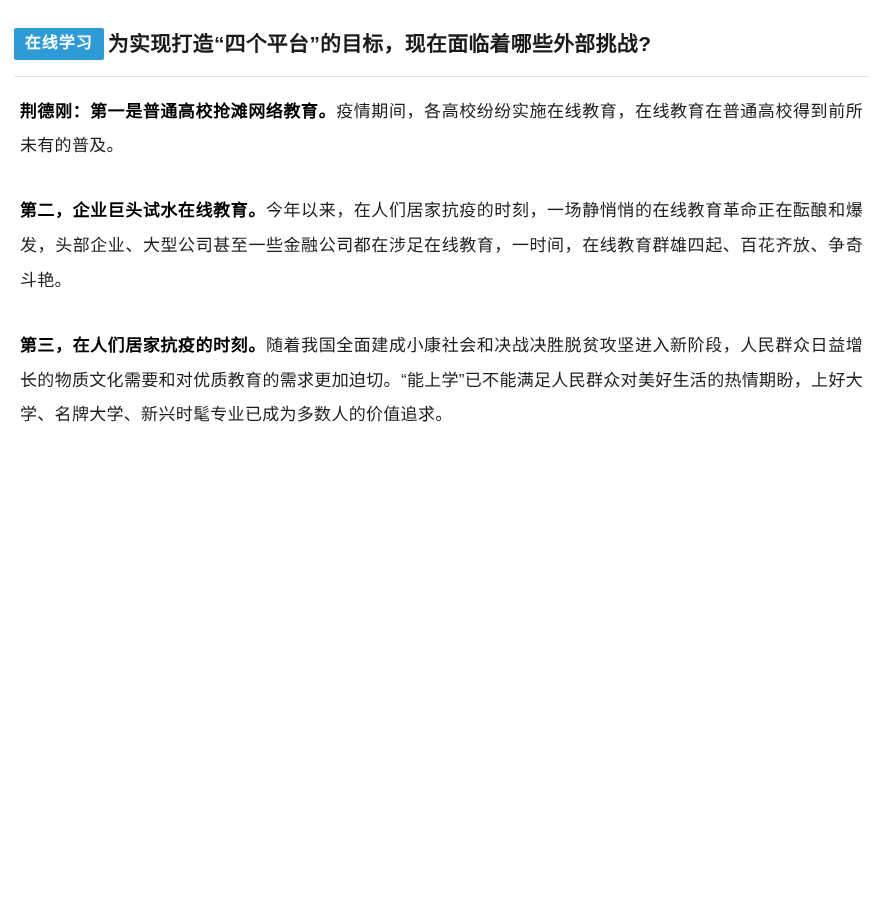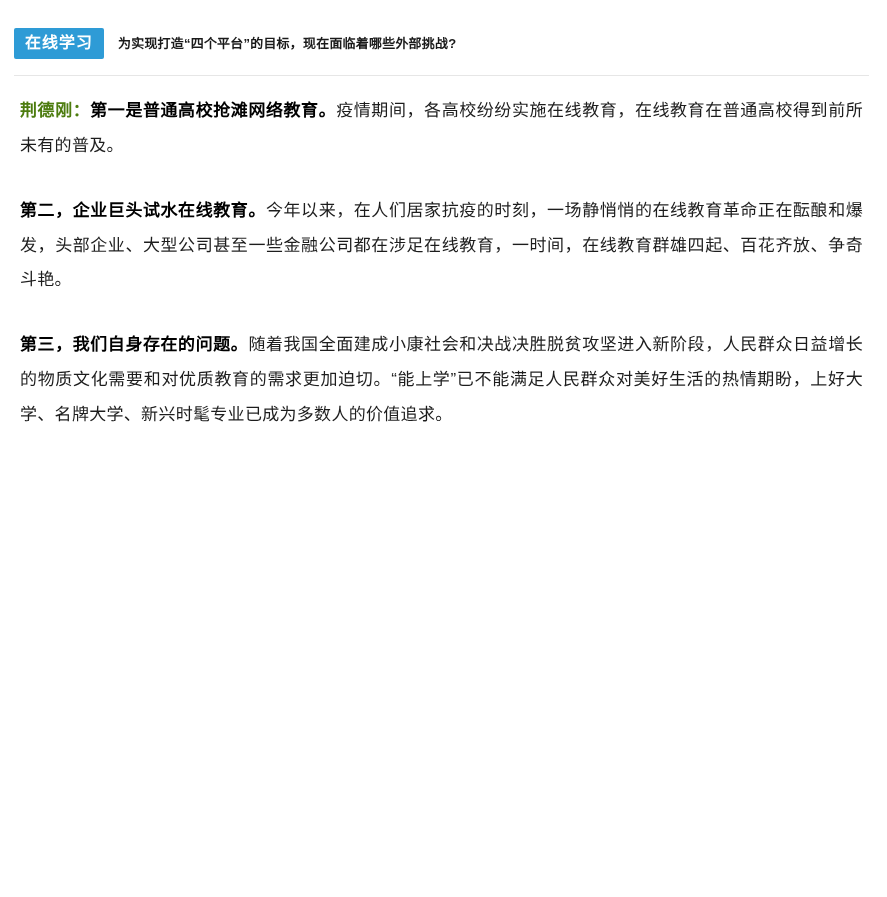--- a/index.html
+++ b/index.html
@@ -16,38 +16,37 @@
   }
   .page {
     width: 887px;
     box-sizing: border-box;
     padding: 22px 18px 20px 14px;
   }
 
   
   .qa-header {
     display: flex;
-    align-items: center;
-    gap: 14px;
+    gap: 4px;
     padding: 6px 0 16px 0;
   }
   .tag {
     flex: 0 0 auto;
     background: #2e9bd6;
     color: #ffffff;
     font-size: 16px;
     font-weight: bold;
     letter-spacing: 1px;
     padding: 7px 11px 8px 11px;
     line-height: 1;
     border-radius: 2px;
     white-space: nowrap;
   }
   .question {
-    font-size: 13px;
+    font-size: 21px;
     font-weight: bold;
     color: #1a1a1a;
     line-height: 1.5;
     letter-spacing: 0.2px;
   }
 
   .divider {
     height: 1px;
     background: #e6e6e6;
     margin: 0 0 18px 0;
@@ -63,21 +62,21 @@
     font-size: 17px;
     line-height: 2.05;
     color: #1d1d1d;
     text-align: justify;
     letter-spacing: 0.3px;
   }
   p.para:last-child {
     margin-bottom: 0;
   }
   .speaker {
-    color: #4d7c0f;
+    color: #000000;
     font-weight: bold;
   }
   .lead {
     font-weight: bold;
     color: #000000;
   }
 </style>
 </head>
 <body>
 
@@ -94,19 +93,19 @@
 
     <p class="para">
       <span class="speaker">荆德刚</span><span class="speaker">：</span><span class="lead">第一是普通高校抢滩网络教育。</span><span>疫情期间，各高校纷纷实施在线教育，在线教育在普通高校得到前所未有的普及。</span>
     </p>
 
     <p class="para">
       <span class="lead">第二，企业巨头试水在线教育。</span><span>今年以来，在人们居家抗疫的时刻，一场静悄悄的在线教育革命正在酝酿和爆发，头部企业、大型公司甚至一些金融公司都在涉足在线教育，一时间，在线教育群雄四起、百花齐放、争奇斗艳。</span>
     </p>
 
     <p class="para">
-      <span class="lead">第三，我们自身存在的问题。</span><span>随着我国全面建成小康社会和决战决胜脱贫攻坚进入新阶段，人民群众日益增长的物质文化需要和对优质教育的需求更加迫切。“能上学”已不能满足人民群众对美好生活的热情期盼，上好大学、名牌大学、新兴时髦专业已成为多数人的价值追求。</span>
+      <span class="lead">第三，在人们居家抗疫的时刻。</span><span>随着我国全面建成小康社会和决战决胜脱贫攻坚进入新阶段，人民群众日益增长的物质文化需要和对优质教育的需求更加迫切。“能上学”已不能满足人民群众对美好生活的热情期盼，上好大学、名牌大学、新兴时髦专业已成为多数人的价值追求。</span>
     </p>
 
 
 
   </div>
 </div>
 
 </body></html>

